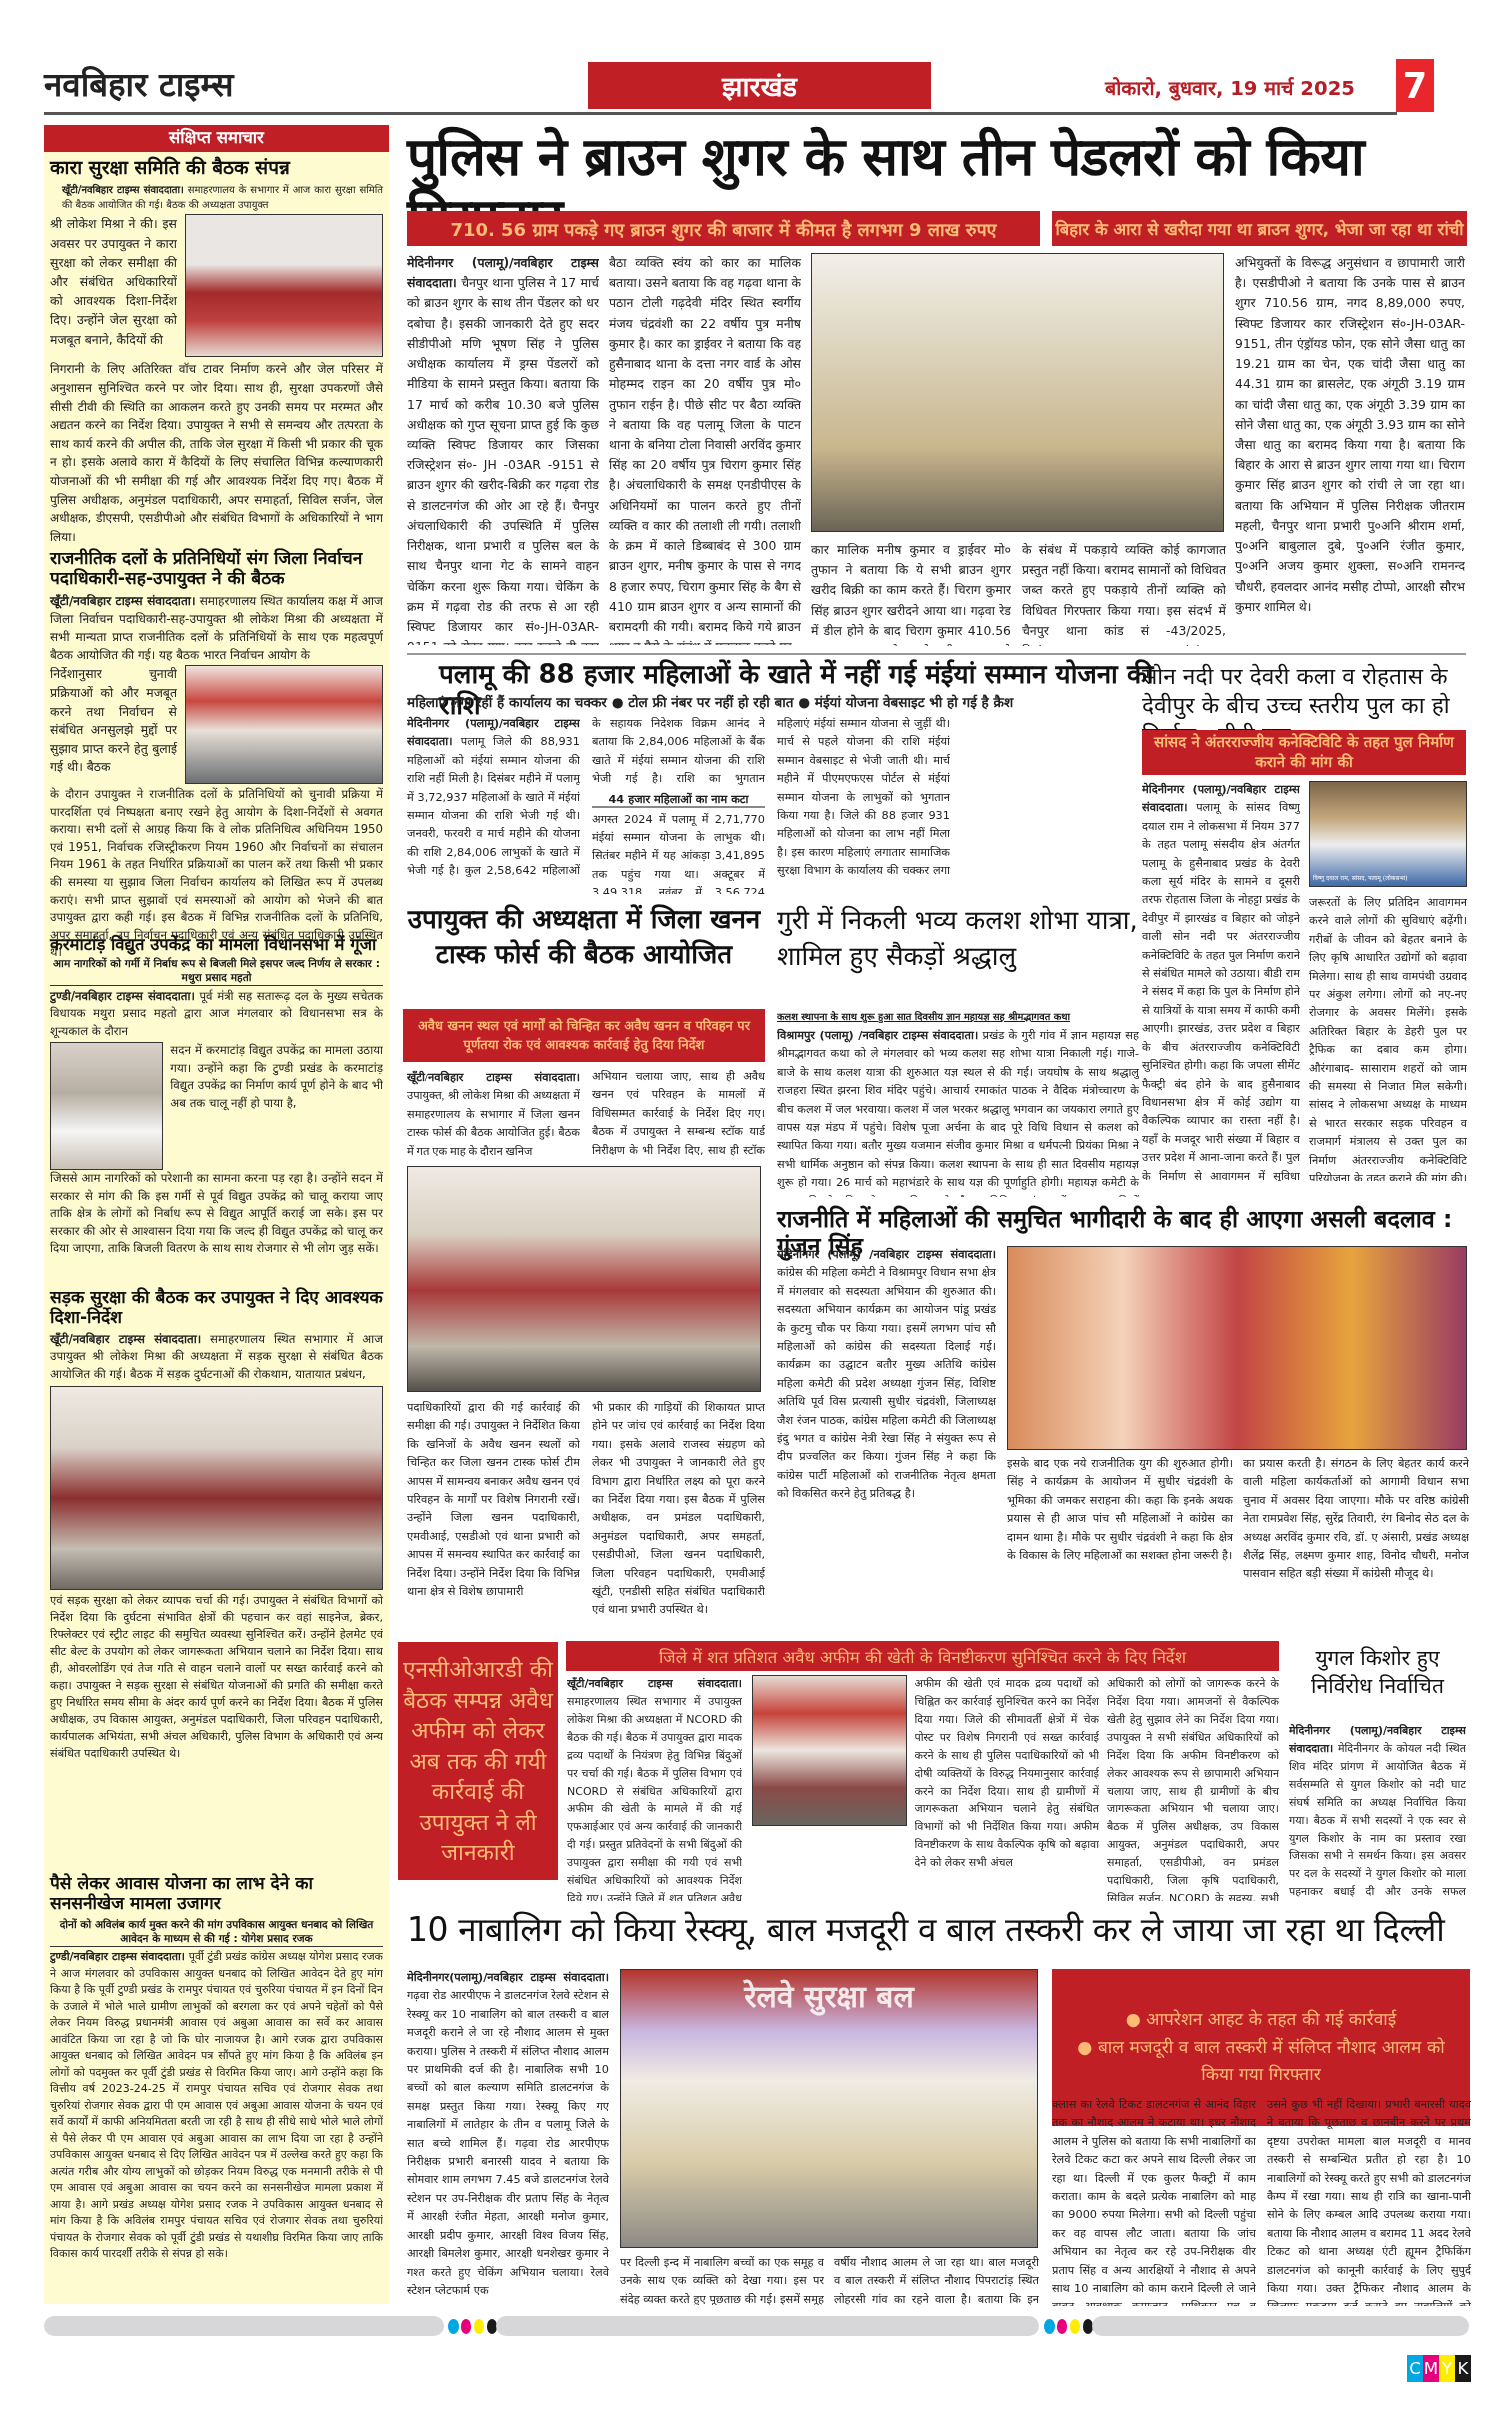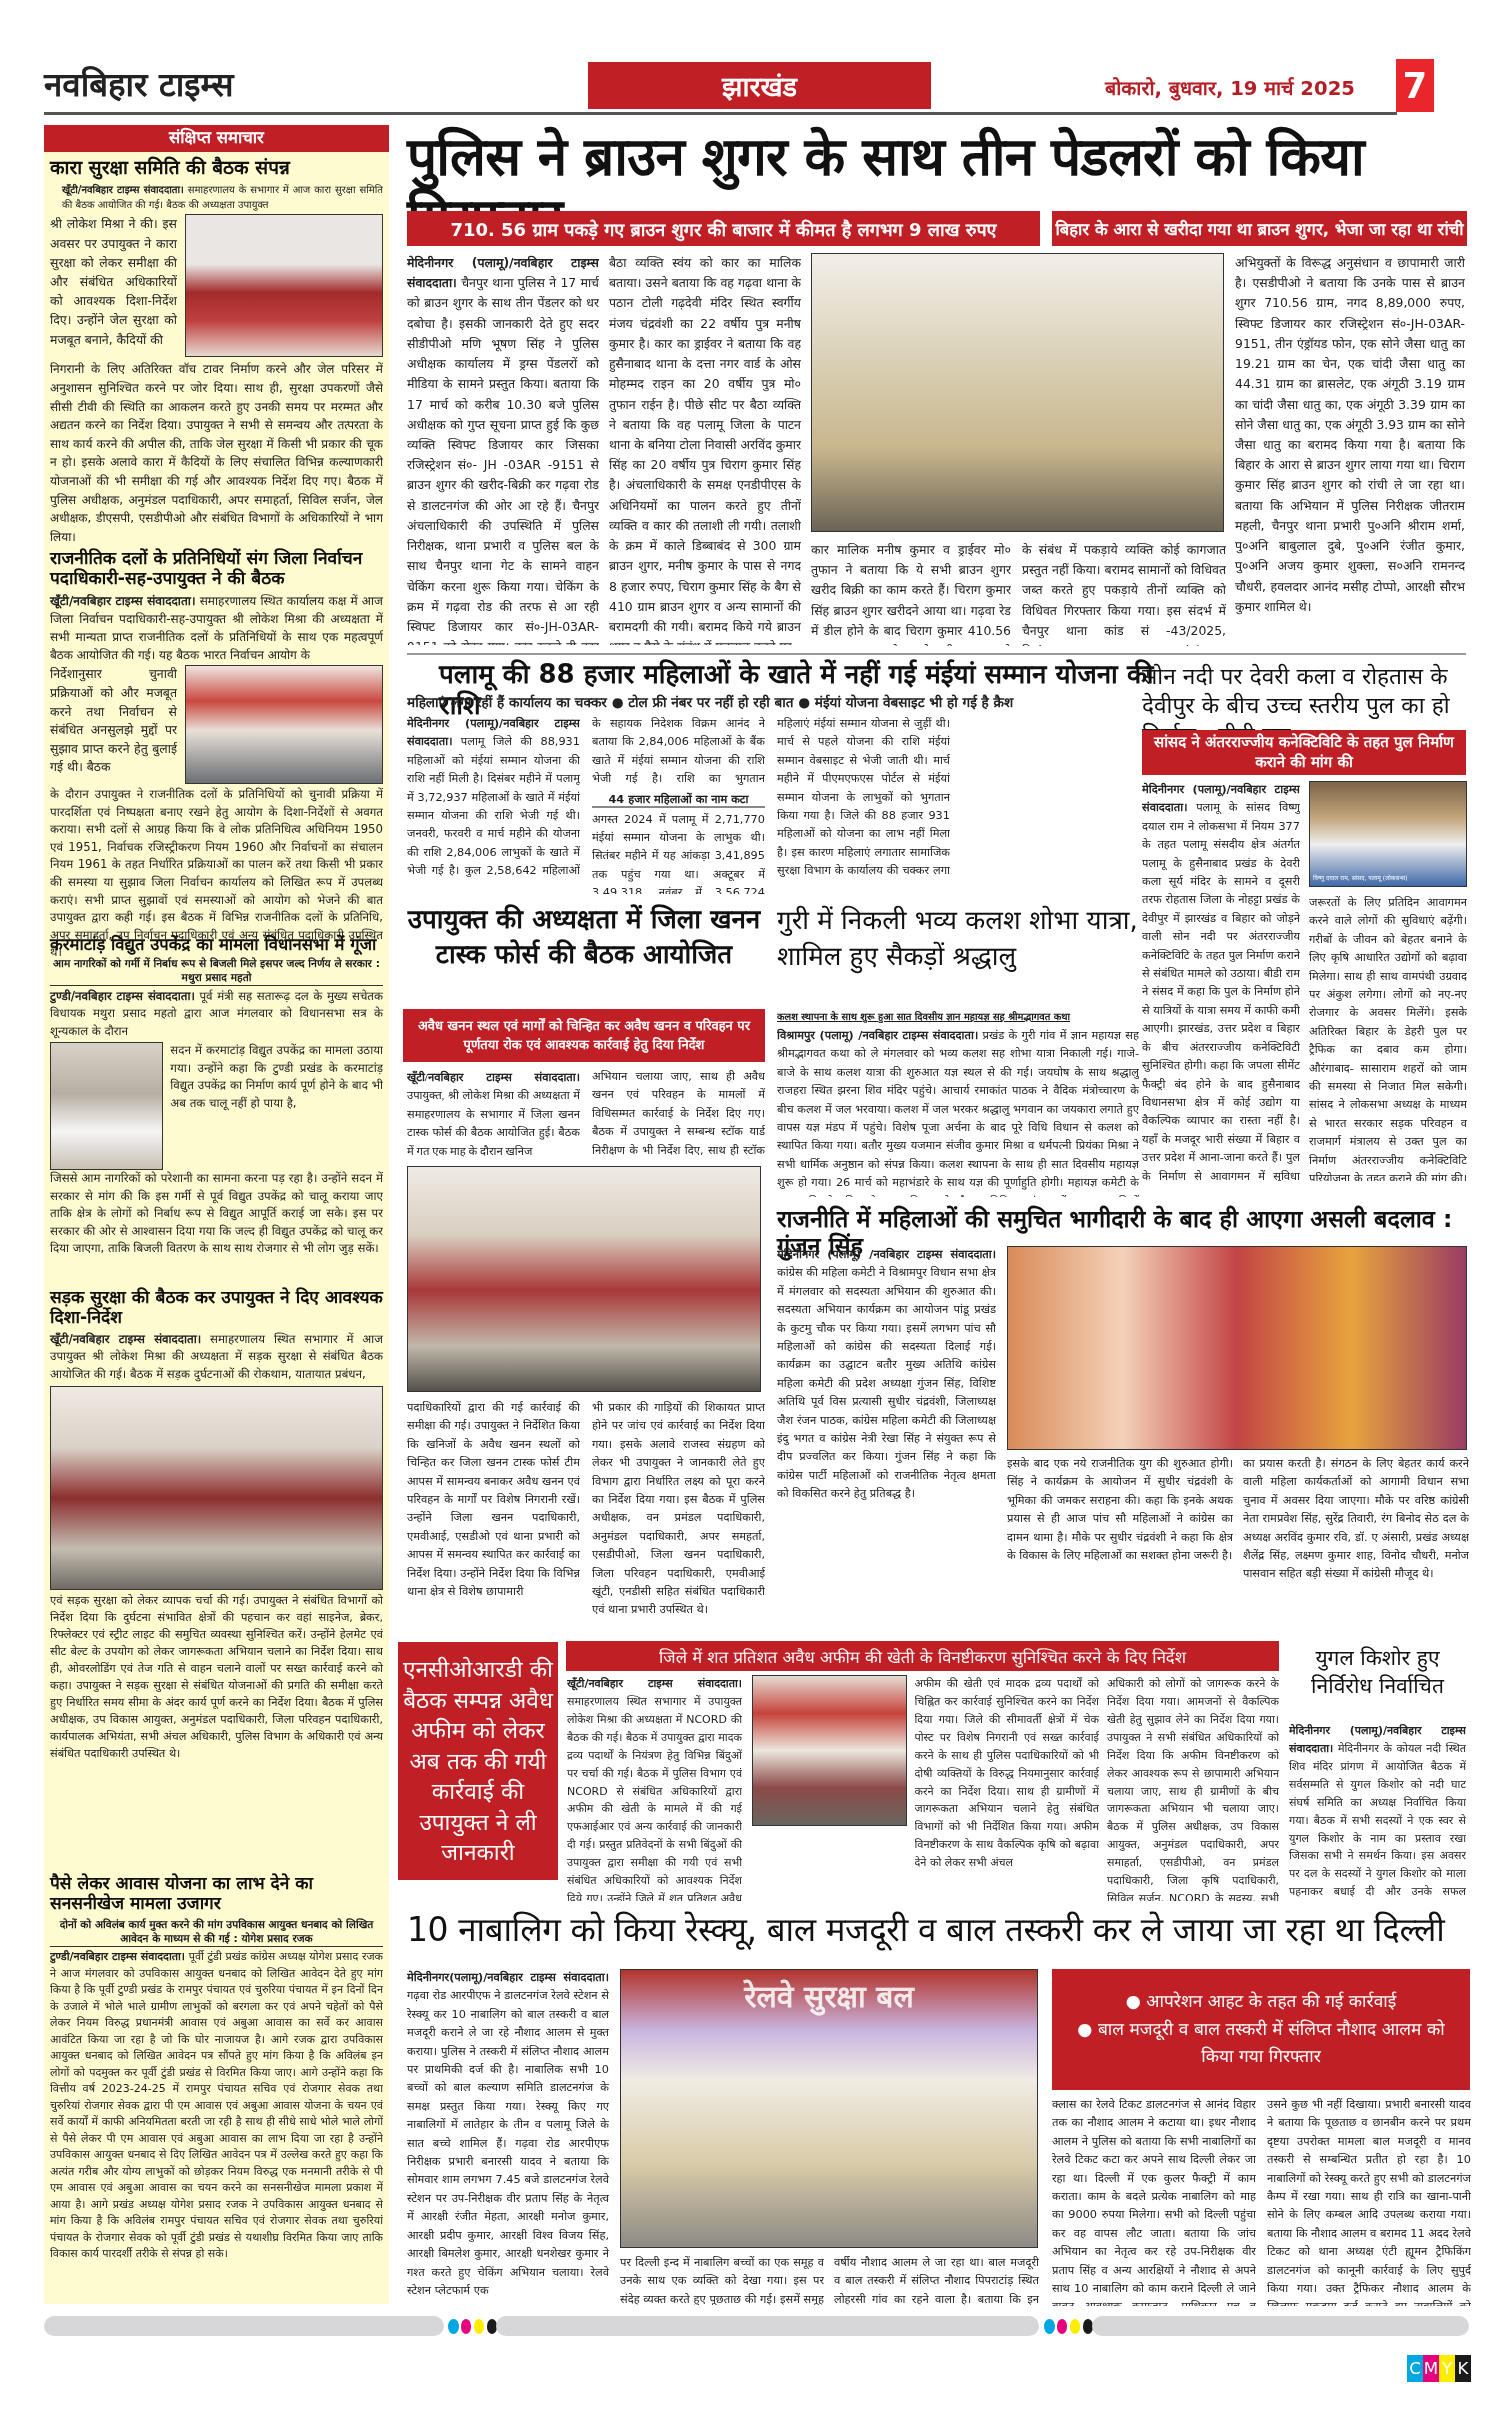--- a/index.html
+++ b/index.html
@@ -13,21 +13,21 @@
   .byline { font-weight: bold; }
   .col-text { font-size: 12.4px; line-height: 1.63; text-align: justify; color: #222; overflow: hidden; }
   .photo { background: linear-gradient(135deg, #b9a48c 0%, #7d6b5c 40%, #d6c8b4 70%, #5b4c40 100%); border: 1.5px solid #333; }
   .photo.meet { background: linear-gradient(180deg, #e9e6e3 0%, #e9e6e3 35%, #a32a2a 55%, #c04040 75%, #e6dad0 100%); }
   .photo.police { background: linear-gradient(180deg, #f2efe9 0%, #d9cfb5 40%, #c8b68d 70%, #6b6456 100%); }
   .photo.crowd { background: linear-gradient(90deg, #d88b5a 0%, #f4d2b9 25%, #c24545 50%, #e7a43e 75%, #9a3c62 100%); }
   .photo.mp { background: linear-gradient(180deg, #7b6448 0%, #c4a77d 35%, #eeeeee 60%, #3f6aa8 100%); }
   .photo.rescue { background: linear-gradient(180deg, #b3342c 0%, #c9b6e0 22%, #f0ece4 40%, #d8cba8 70%, #8d8a85 100%); }
   .sidebar { background: #fffbd1; }
   .rule { background: #333; }
-  .sub-red { display: flex; align-items: center; justify-content: center; text-align: center; color: #ffffff; font-weight: bold; background: #c01f26; }
+  .sub-red { display: flex; align-items: center; justify-content: center; text-align: center; color: #fdba74; font-weight: bold; background: #c01f26; }
   .strip { background: #d7d7d9; border-radius: 10.6px; }
   .dot { width: 10.6px; height: 15px; border-radius: 50%; display: inline-block; }
 </style>
 </head>
 <body>
 
 <div class="abs hl" style="left:44px;top:66px;font-size:33px;font-weight:bold;color:#222;">नवबिहार टाइम्स</div>
 <div class="abs red" style="left:588px;top:62px;width:343px;height:47px;display:flex;align-items:center;justify-content:center;font-size:27px;font-weight:bold;">
   <span>झारखंड</span>
 </div>
@@ -199,21 +199,21 @@
 <div class="abs hl" style="left:407px;top:1911px;width:1071px;font-size:33px;font-weight:normal;letter-spacing:-0.4px;">10 नाबालिग को किया रेस्क्यू, बाल मजदूरी व बाल तस्करी कर ले जाया जा रहा था दिल्ली</div>
 <div class="abs col-text" style="left:407px;top:1969px;width:202px;height:336px;font-size:11.3px;">
   <span class="byline">मेदिनीनगर(पलामू)/नवबिहार टाइम्स संवाददाता।</span>
   <span>गढ़वा रोड आरपीएफ ने डालटनगंज रेलवे स्टेशन से रेस्क्यू कर 10 नाबालिग को बाल तस्करी व बाल मजदूरी कराने ले जा रहे नौशाद आलम से मुक्त कराया। पुलिस ने तस्करी में संलिप्त नौशाद आलम पर प्राथमिकी दर्ज की है। नाबालिक सभी 10 बच्चों को बाल कल्याण समिति डालटनगंज के समक्ष प्रस्तुत किया गया। रेस्क्यू किए गए नाबालिगों में लातेहार के तीन व पलामू जिले के सात बच्चे शामिल हैं। गढ़वा रोड आरपीएफ निरीक्षक प्रभारी बनारसी यादव ने बताया कि सोमवार शाम लगभग 7.45 बजे डालटनगंज रेलवे स्टेशन पर उप-निरीक्षक वीर प्रताप सिंह के नेतृत्व में आरक्षी रंजीत मेहता, आरक्षी मनोज कुमार, आरक्षी प्रदीप कुमार, आरक्षी विश्व विजय सिंह, आरक्षी बिमलेश कुमार, आरक्षी धनशेखर कुमार ने गश्त करते हुए चेकिंग अभियान चलाया। रेलवे स्टेशन प्लेटफार्म एक</span>
 </div>
 <div class="abs photo rescue" style="left:620px;top:1969px;width:418px;height:279px;">
   <div style="position:absolute;top:4.5px;left:0;width:100%;text-align:center;color:#fff;font-size:30px;font-weight:bold;opacity:0.85;">रेलवे सुरक्षा बल</div>
 </div>
 <div class="abs col-text" style="left:620px;top:2254px;width:204px;height:51px;font-size:11.3px;">पर दिल्ली इन्द में नाबालिग बच्चों का एक समूह व उनके साथ एक व्यक्ति को देखा गया। इस पर संदेह व्यक्त करते हुए पूछताछ की गई। इसमें समूह के सभी 10 नाबालिग को दिल्ली की एक कुलर फैक्ट्री में काम कराने के लिए 38</div>
 <div class="abs col-text" style="left:834px;top:2254px;width:205px;height:51px;font-size:11.3px;">वर्षीय नौशाद आलम ले जा रहा था। बाल मजदूरी व बाल तस्करी में संलिप्त नौशाद पिपराटांड़ स्थित लोहरसी गांव का रहने वाला है। बताया कि इन नाबालिगों को काम के बदले प्रत्येक माह 9000 रुपए मजदूरी मिलता है। नाबालिगों का जनरल</div>
-<div class="abs sub-red" style="left:1052px;top:1969px;width:418px;height:121px;flex-direction:column;font-size:17.3px;line-height:1.6;font-weight:normal;padding:21px 9px;">
+<div class="abs sub-red" style="left:1052px;top:1969px;width:418px;height:157px;flex-direction:column;font-size:17.3px;line-height:1.6;font-weight:normal;padding:21px 9px;">
   <div>● आपरेशन आहट के तहत की गई कार्रवाई</div>
   <div>● बाल मजदूरी व बाल तस्करी में संलिप्त नौशाद आलम को किया गया गिरफ्तार</div>
 </div>
 <div class="abs col-text" style="left:1052px;top:2096px;width:204px;height:210px;font-size:11.3px;">क्लास का रेलवे टिकट डालटनगंज से आनंद विहार तक का नौशाद आलम ने कटाया था। इधर नौशाद आलम ने पुलिस को बताया कि सभी नाबालिगों का रेलवे टिकट कटा कर अपने साथ दिल्ली लेकर जा रहा था। दिल्ली में एक कुलर फैक्ट्री में काम कराता। काम के बदले प्रत्येक नाबालिग को माह का 9000 रुपया मिलेगा। सभी को दिल्ली पहुंचा कर वह वापस लौट जाता। बताया कि जांच अभियान का नेतृत्व कर रहे उप-निरीक्षक वीर प्रताप सिंह व अन्य आरक्षियों ने नौशाद से अपने साथ 10 नाबालिग को काम कराने दिल्ली ले जाने बावत आवश्यक कागजात, प्राधिकार पत्र व नाबालिगों के अभिभावक का सहमती पत्र की मांग की गई। लेकिन मौके पर</div>
 <div class="abs col-text" style="left:1267px;top:2096px;width:204px;height:210px;font-size:11.3px;">उसने कुछ भी नहीं दिखाया। प्रभारी बनारसी यादव ने बताया कि पूछताछ व छानबीन करने पर प्रथम दृष्टया उपरोक्त मामला बाल मजदूरी व मानव तस्करी से सम्बन्धित प्रतीत हो रहा है। 10 नाबालिगों को रेस्क्यू करते हुए सभी को डालटनगंज कैम्प में रखा गया। साथ ही रात्रि का खाना-पानी सोने के लिए कम्बल आदि उपलब्ध कराया गया। बताया कि नौशाद आलम व बरामद 11 अदद रेलवे टिकट को थाना अध्यक्ष एंटी ह्यूमन ट्रैफिकिंग डालटनगंज को कानूनी कार्रवाई के लिए सुपुर्द किया गया। उक्त ट्रैफिकर नौशाद आलम के खिलाफ मुकदमा दर्ज कराते हुए नाबालिगों को बाल कल्याण समिति के समक्ष प्रस्तुत किया गया।</div>
 
 <div class="abs strip" style="left:44px;top:2316px;width:400px;height:19.6px;"></div>
 <div class="abs" style="left:448px;top:2319px;display:flex;gap:2.3px;">
   <span class="dot" style="background:#00a7e1;"></span>
   <span class="dot" style="background:#e6007e;"></span>

